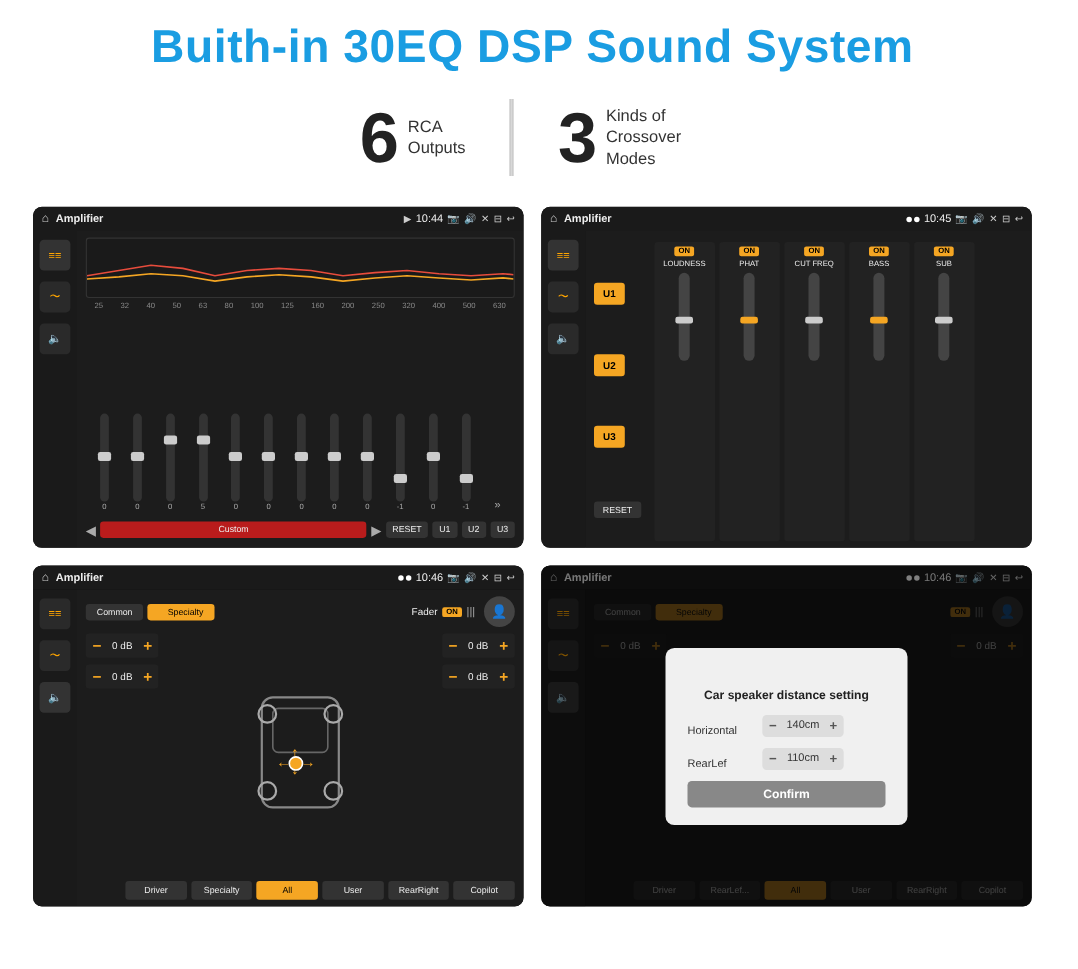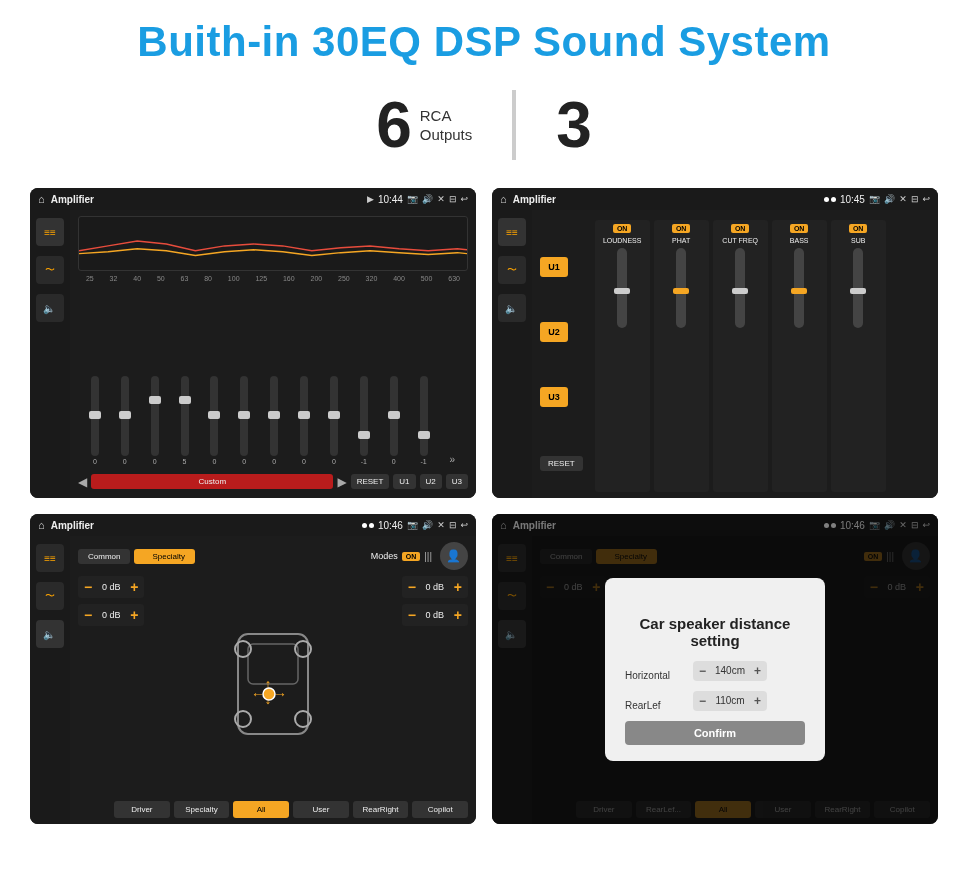--- a/index.html
+++ b/index.html
@@ -422,21 +422,21 @@
       justify-content: center;
       z-index: 10;
     }
     .dialog-box {
       background: #f0f0f0;
       border-radius: 8px;
       padding: 16px 20px;
       width: 220px;
     }
     .dialog-title {
-      font-size: 15px;
+      font-size: 11px;
       font-weight: bold;
       color: #222;
       text-align: center;
       margin-bottom: 12px;
       margin-top: 21px;
     }
     .dialog-row {
       display: flex;
       align-items: flex-end;
       margin-bottom: 10px;
@@ -497,20 +497,21 @@
 
   <div class="stats-row">
     <div class="stat-item">
       <span class="stat-number">6</span>
       <span class="stat-label">RCA<br>Outputs</span>
     </div>
     <div class="stat-divider"></div>
     <div class="stat-divider"></div>
     <div class="stat-item">
       <span class="stat-number">3</span>
+      <span class="stat-label">Kinds of<br>Crossover Modes</span>
     </div>
   </div>
 
   <div class="screenshots-grid">
 
     <div class="screen-card">
       <div class="status-bar">
         <span class="status-home-icon">⌂</span>
         <span class="status-app-name">Amplifier</span>
         <div class="status-icons">
@@ -745,21 +746,21 @@
         <div class="side-panel">
           <div class="side-btn">≡≡</div>
           <div class="side-btn">〜</div>
           <div class="side-btn active">🔈</div>
         </div>
         <div class="fader-main">
           <div style="display:flex; align-items:center; margin-bottom:6px;">
             <div class="fader-tab">Common</div>
             <div class="fader-tab active" style="margin-left:4px;">Specialty</div>
             <div style="flex:1;"></div>
-            <span style="font-size:9px;color:#eee;margin-right:4px;">Modes</span>
+            <span style="font-size:9px;color:#eee;margin-right:4px;">Fader</span>
             <span class="fader-on-badge">ON</span>
             <span style="color:#aaa;font-size:10px;margin-left:4px;">|||</span>
             <div class="user-avatar-btn" style="margin-left:8px;">👤</div>
           </div>
           <div class="fader-body">
             <div class="fader-left">
               <div class="vol-row">
                 <span class="vol-minus">−</span>
                 <span class="vol-val">0 dB</span>
                 <span class="vol-plus">+</span>

